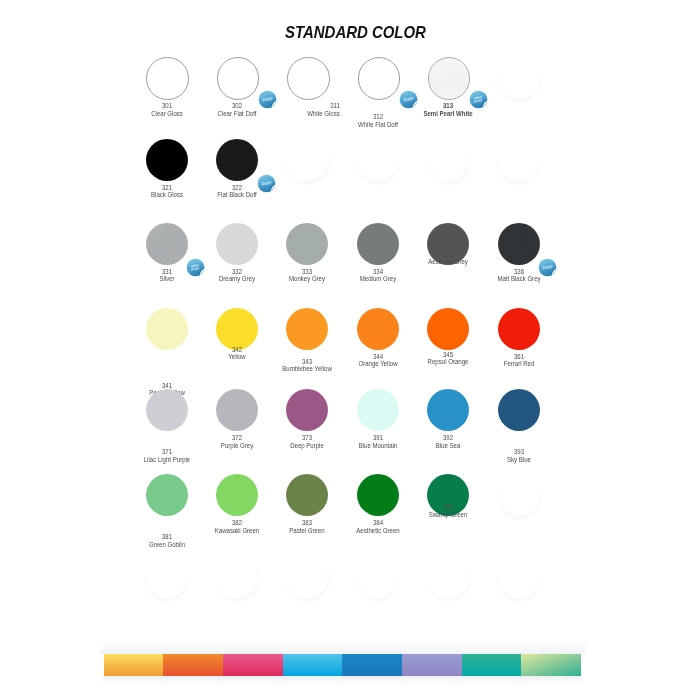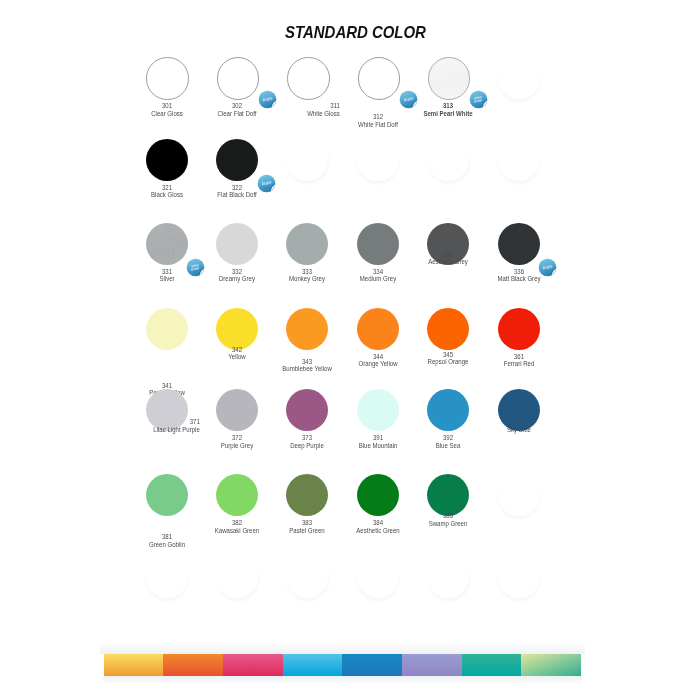--- a/index.html
+++ b/index.html
@@ -418,21 +418,21 @@
       </div>
       <div class="cell" style="left: 478.6px; top: 307.6px;">
         <div class="disc" style="background: rgb(240, 29, 8);"></div>
         <div class="lbl" style="top: 45.2px;">
           <span class="code">361</span>
           <span class="nm">Ferrari Red</span>
         </div>
       </div>
       <div class="cell" style="left: 126.6px; top: 388.9px;">
         <div class="disc" style="background: rgb(207, 206, 213);"></div>
-        <div class="lbl" style="top: 29px; text-align: right;">
+        <div class="lbl" style="top: 59px;">
           <span class="code">371</span>
           <span class="nm">Lilac Light Purple</span>
         </div>
       </div>
       <div class="cell" style="left: 197px; top: 388.9px;">
         <div class="disc" style="background: rgb(182, 182, 188);"></div>
         <div class="lbl" style="top: 45.2px;">
           <span class="code">372</span>
           <span class="nm">Purple Grey</span>
         </div>
@@ -453,21 +453,21 @@
       </div>
       <div class="cell" style="left: 408.2px; top: 388.9px;">
         <div class="disc" style="background: rgb(40, 145, 198);"></div>
         <div class="lbl" style="top: 45.2px;">
           <span class="code">392</span>
           <span class="nm">Blue Sea</span>
         </div>
       </div>
       <div class="cell" style="left: 478.6px; top: 388.9px;">
         <div class="disc" style="background: rgb(33, 87, 129);"></div>
-        <div class="lbl" style="top: 29px;">
+        <div class="lbl" style="top: 59px;">
           <span class="code">393</span>
           <span class="nm">Sky Blue</span>
         </div>
       </div>
       <div class="cell" style="left: 126.6px; top: 473.8px;">
         <div class="disc" style="background: rgb(121, 203, 139);"></div>
         <div class="lbl" style="top: 59px;">
           <span class="code">381</span>
           <span class="nm">Green Goblin</span>
         </div>
@@ -488,21 +488,21 @@
       </div>
       <div class="cell" style="left: 337.8px; top: 473.8px;">
         <div class="disc" style="background: rgb(4, 125, 25);"></div>
         <div class="lbl" style="top: 45.2px;">
           <span class="code">384</span>
           <span class="nm">Aesthetic Green</span>
         </div>
       </div>
       <div class="cell" style="left: 408.2px; top: 473.8px;">
         <div class="disc" style="background: rgb(7, 125, 76);"></div>
-        <div class="lbl" style="top: 38px;">
+        <div class="lbl" style="top: 29px;">
           <span class="code">385</span>
           <span class="nm">Swamp Green</span>
         </div>
       </div>
       <div class="cell" style="left: 478.6px; top: 473.8px;">
         <div class="disc empty"></div>
       </div>
       <div class="cell" style="left: 126.6px; top: 556.3px;">
         <div class="disc empty"></div>
       </div>

